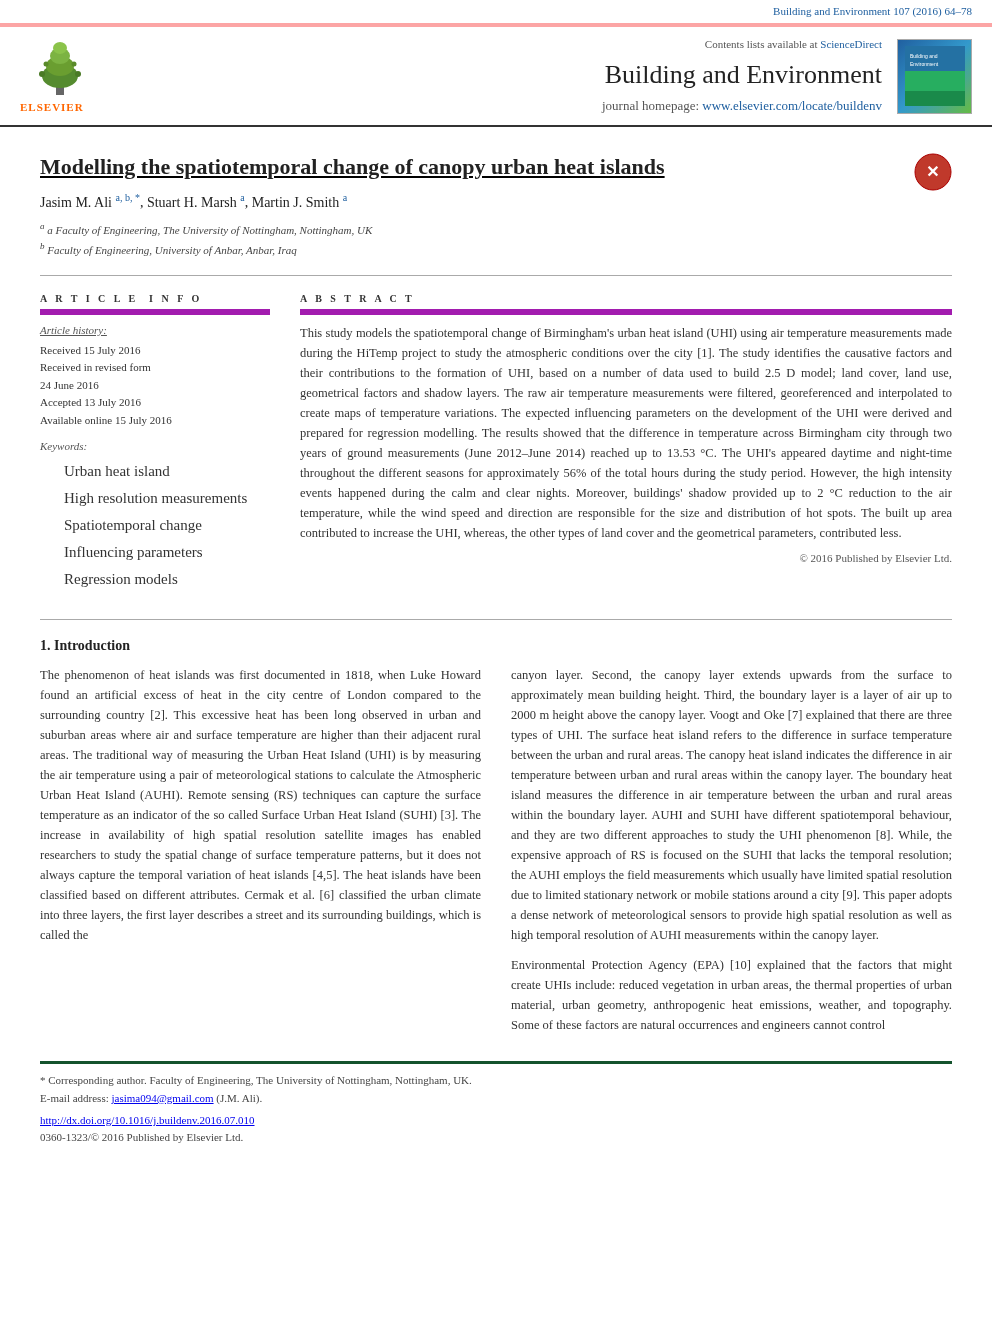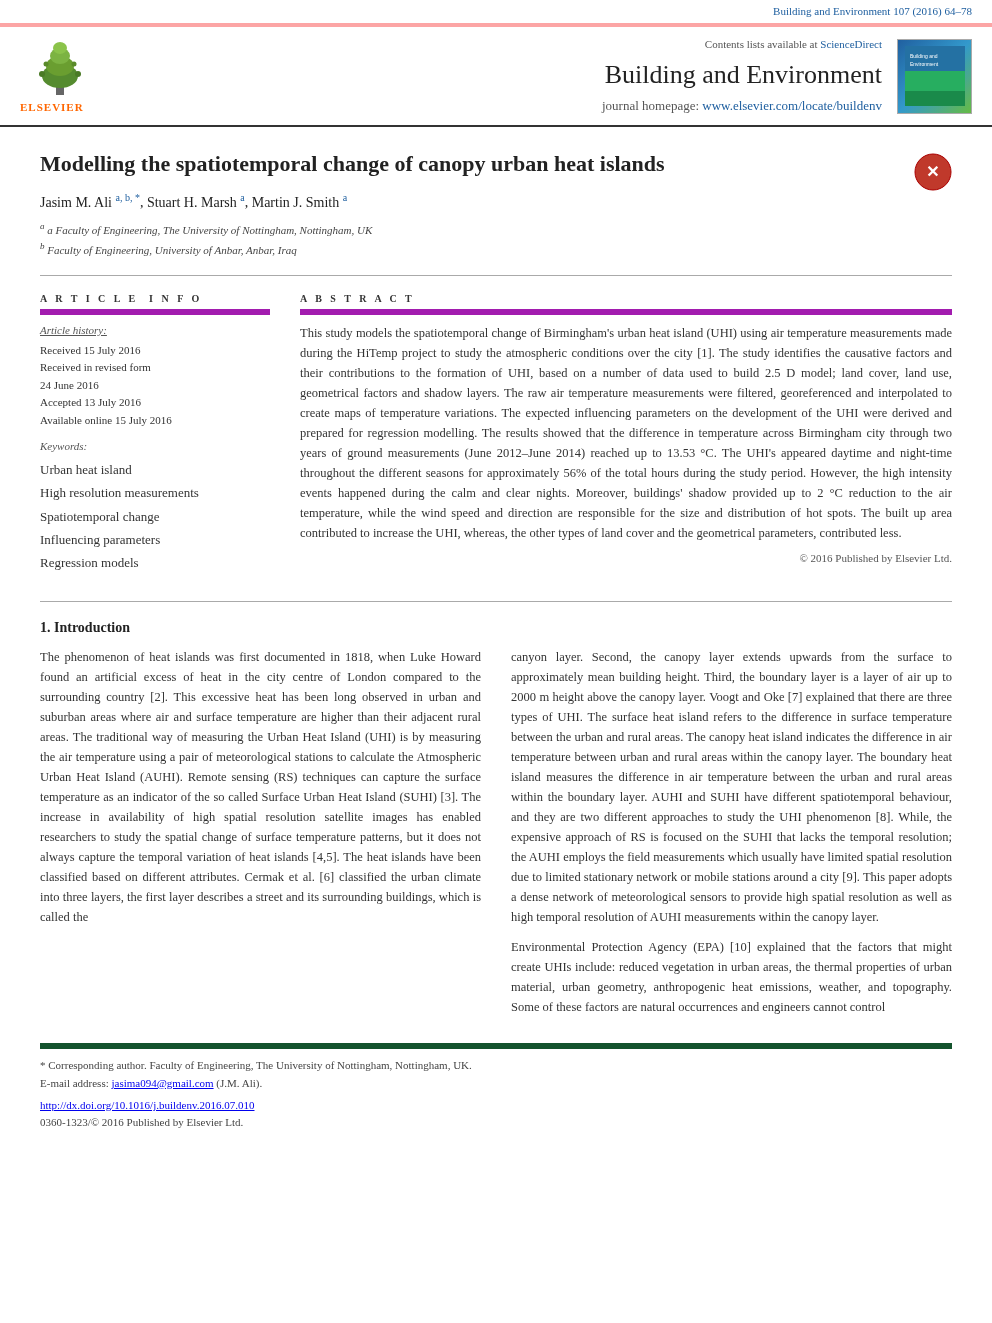--- a/index.html
+++ b/index.html
@@ -93,22 +93,23 @@
     }
     .paper-title {
       font-size: 22px;
       font-weight: bold;
       color: #222;
       margin-bottom: 10px;
       line-height: 1.3;
     }
     .title-row {
       display: flex;
-      align-items: center;
+      align-items: flex-end;
       justify-content: space-between;
+      text-decoration: underline;
     }
     .crossmark {
       width: 38px;
       height: 38px;
       flex-shrink: 0;
       margin-left: 10px;
       margin-top: 6px;
     }
     .authors {
       font-size: 14px;
@@ -167,23 +168,24 @@
       line-height: 1.6;
     }
     .keywords-label {
       font-size: 11px;
       font-style: italic;
       color: #555;
       margin-top: 8px;
       margin-bottom: 3px;
     }
     .keywords-list {
-      font-size: 13px;
+      font-size: 15px;
       color: #333;
       line-height: 1.8;
+      margin-left: 24px;
     }
     .abstract-text {
       font-size: 12.5px;
       color: #333;
       line-height: 1.6;
       text-align: justify;
     }
     .copyright-line {
       font-size: 11px;
       color: #555;
@@ -210,21 +212,21 @@
       flex: 1;
       font-size: 12.5px;
       color: #333;
       line-height: 1.6;
       text-align: justify;
     }
     .main-col p {
       margin-bottom: 10px;
     }
     .footnote-area {
-      border-top: 6px solid #14532d;
+      border-top: 3px solid #14532d;
       margin-top: 16px;
       padding-top: 8px;
       font-size: 11px;
       color: #444;
       line-height: 1.6;
     }
     .doi-line {
       color: #2060a0;
       font-size: 11px;
       margin-top: 4px;

